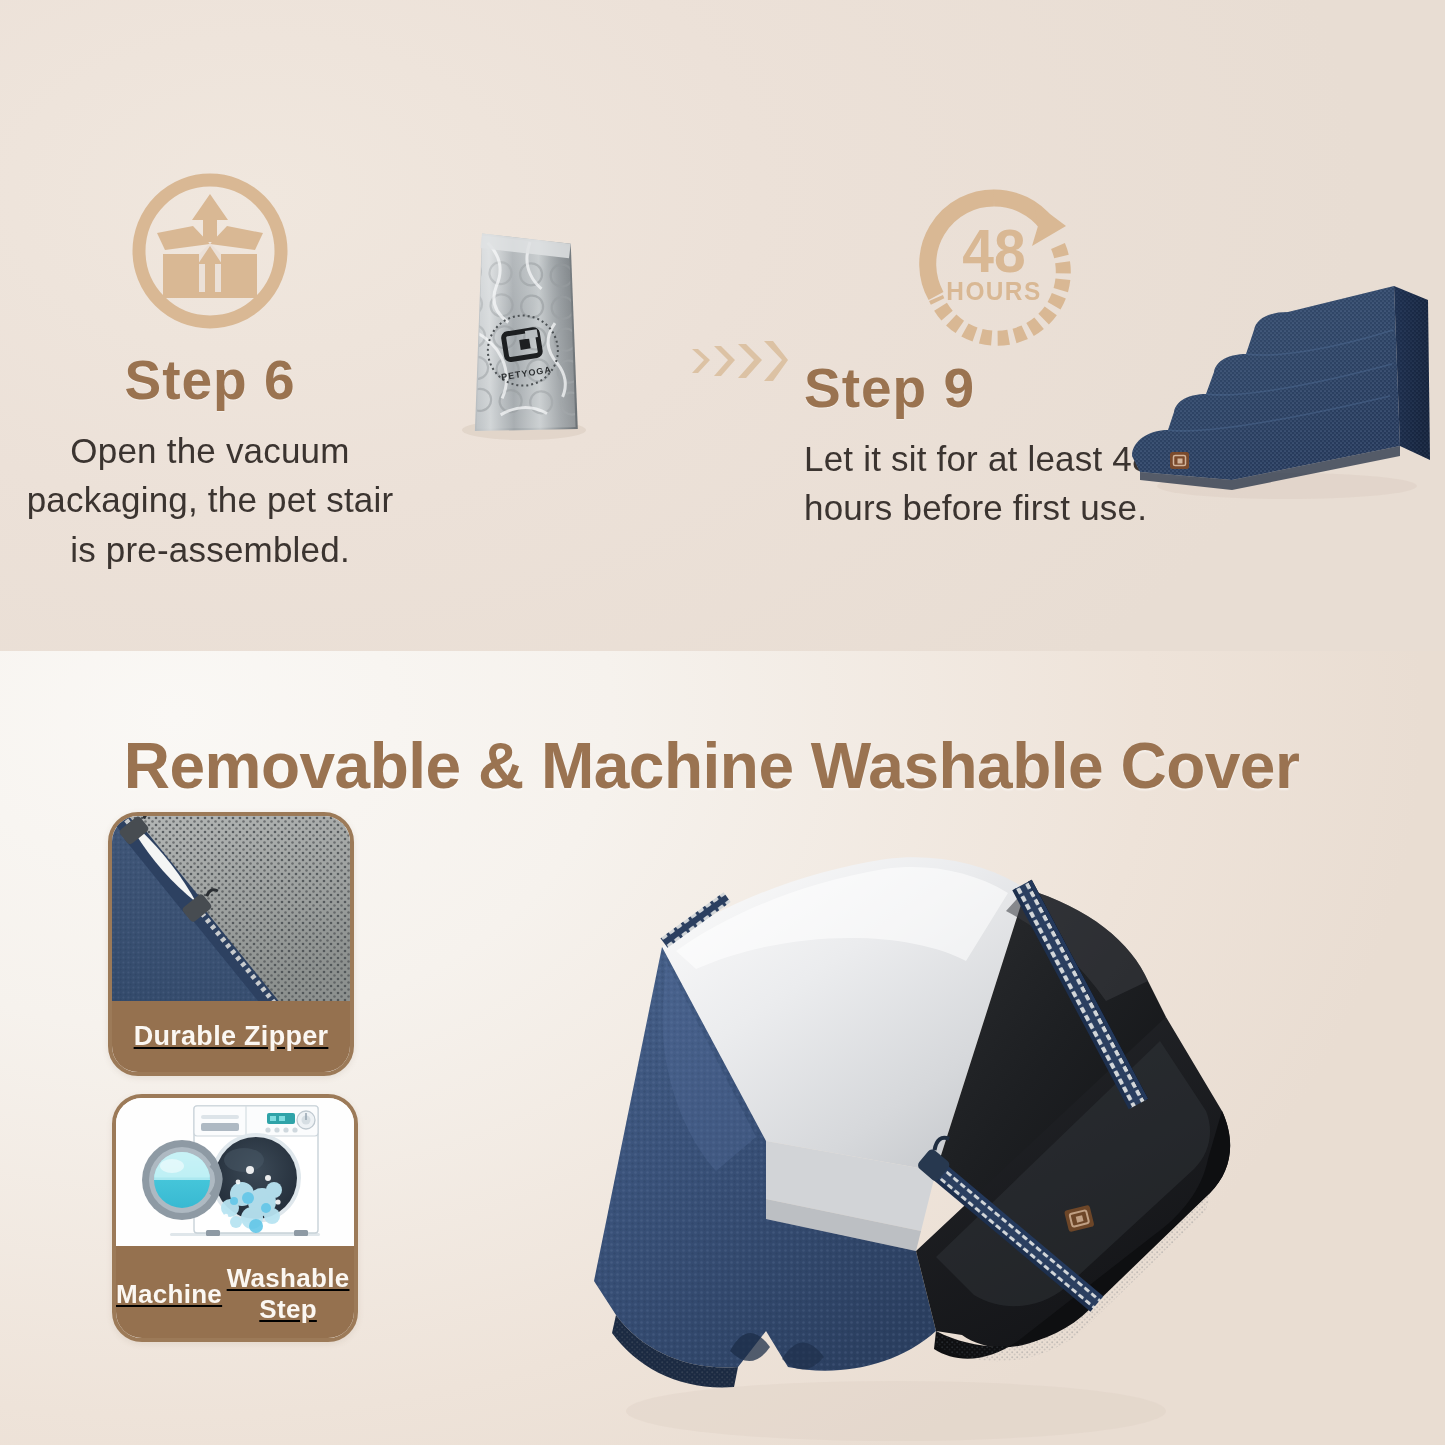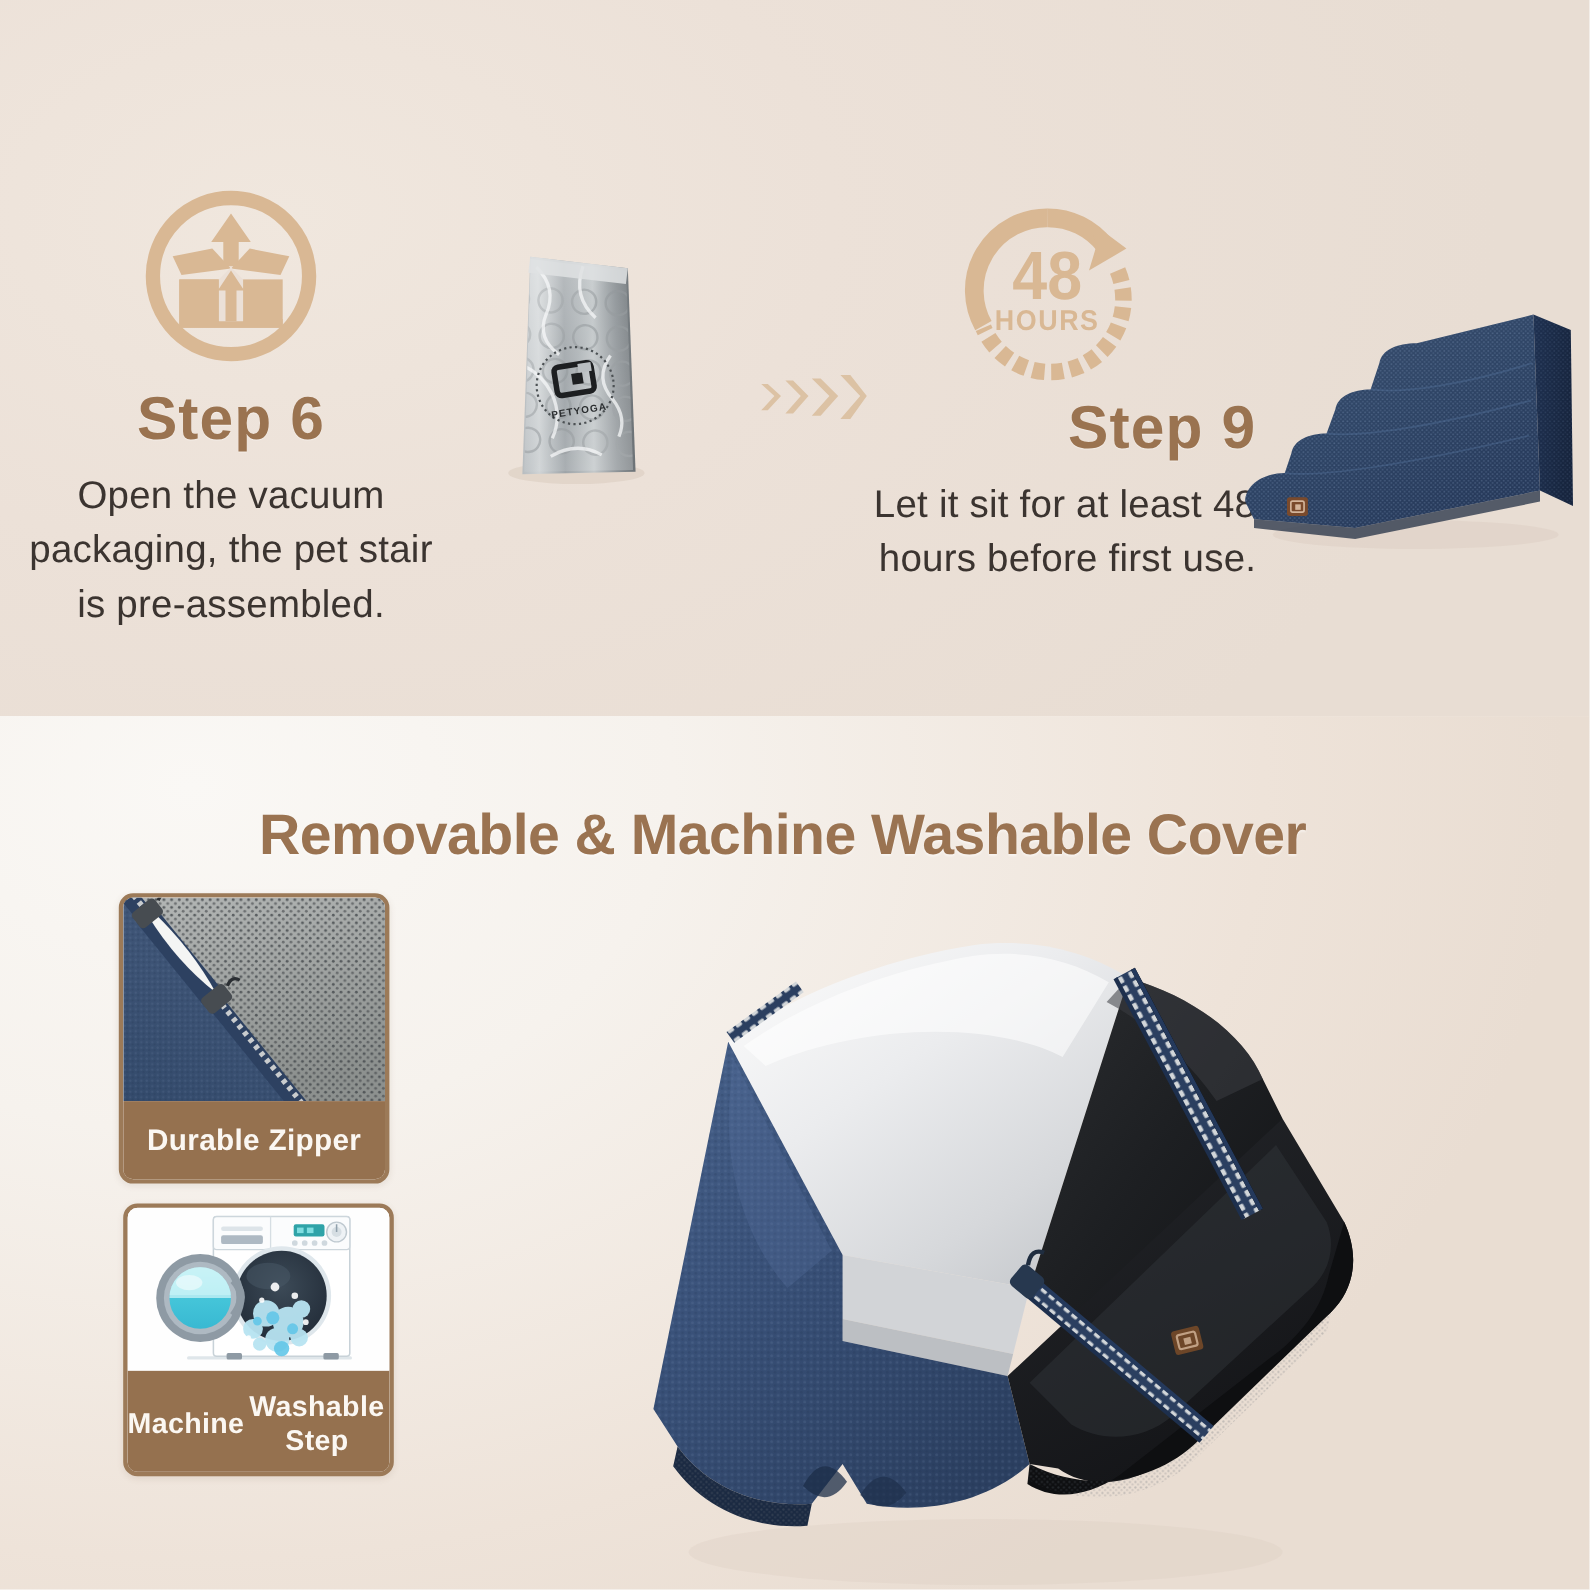--- a/index.html
+++ b/index.html
@@ -63,23 +63,23 @@
   
   .chevrons {
     position: absolute;
     left: 688px; top: 336px;
     width: 100px; height: 50px;
   }
 
   
   .step2-block {
     position: absolute;
-    left: 762px; top: 176px;
+    left: 804px; top: 176px;
     width: 380px;
-    text-align: right;
+    text-align: left;
   }
   .hours-icon-wrap {
     width: 176px; height: 176px;
     margin: 0 auto 8px auto;
   }
 
   
   .pet-stair {
     position: absolute;
     left: 1112px; top: 234px;
@@ -94,35 +94,36 @@
     background:
       radial-gradient(ellipse 1250px 900px at 12% 8%, #faf8f5 0%, #f6f2ed 35%, #eee3d9 78%, #e9ddd2 100%);
     overflow: hidden;
   }
 
   .headline {
     position: absolute;
     left: 0; top: 78px;
     width: 1423px;
     text-align: center;
-    font-size: 52px;
+    font-size: 64px;
     font-weight: bold;
     color: #9a7351;
     letter-spacing: -.5px;
     text-shadow: 0 2px 2px rgba(255,255,255,.5);
   }
 
   
   .card {
     position: absolute;
     border: 4px solid #9c7a58;
-    border-radius: 13px;
+    border-radius: 30px;
     overflow: hidden;
     background: #fff;
     box-shadow: 0 2px 6px rgba(120,95,70,.12);
+    text-decoration: underline;
   }
   .card-photo { position: relative; width: 100%; overflow: hidden; }
   .card-caption {
     background: #95714f;
     color: #fbf7f2;
     font-weight: bold;
     text-align: center;
     letter-spacing: .3px;
     display: flex;
     align-items: center;

